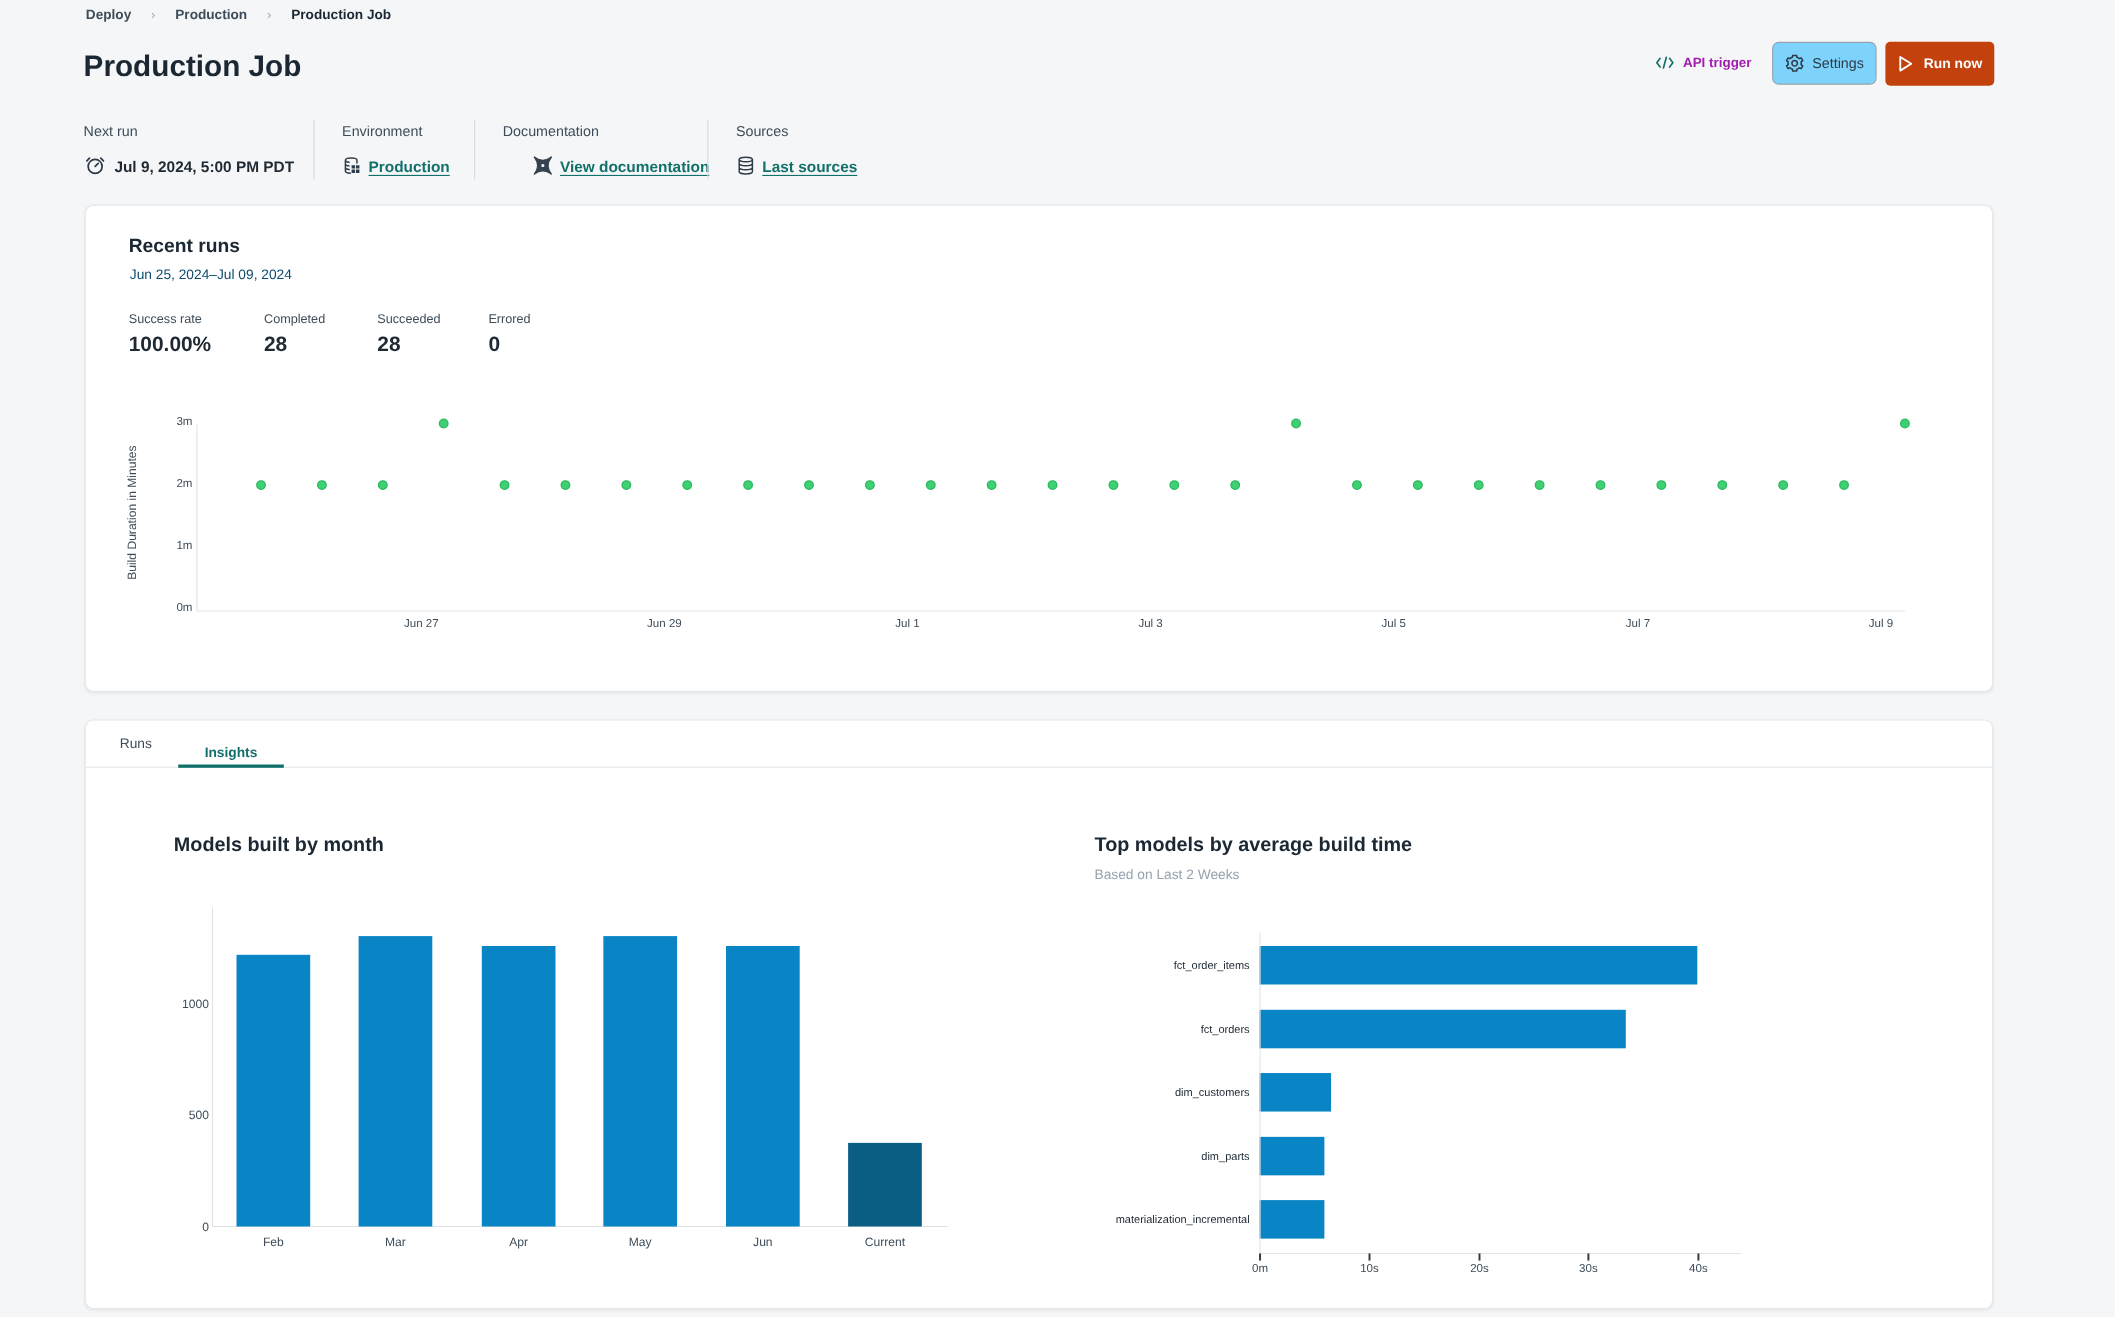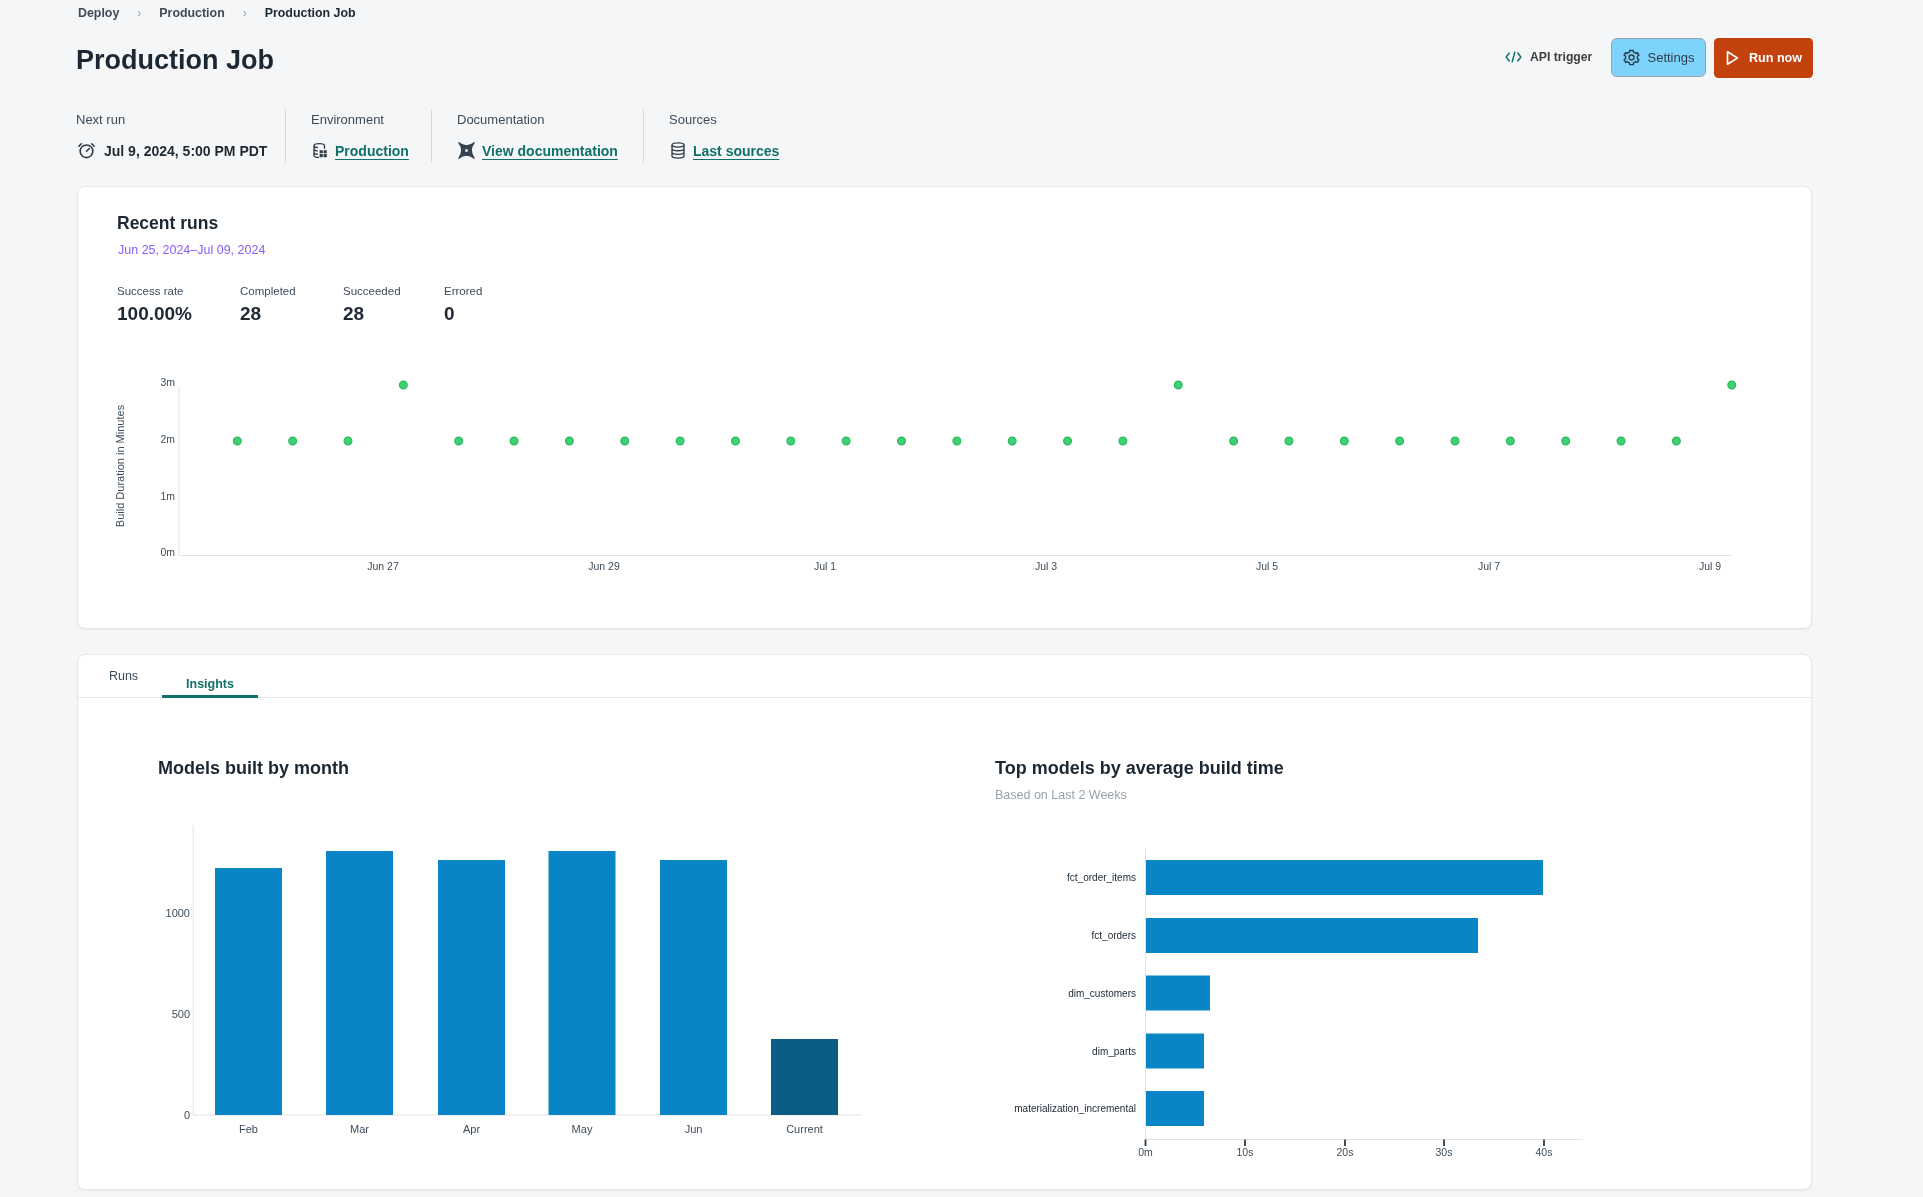--- a/index.html
+++ b/index.html
@@ -15,21 +15,21 @@
 <div class="abs" style="left:78px; top:4px; height:18px; display:flex; align-items:center; font-size:12.4px; font-weight:bold; color:#3e4c59;">
   <span>Deploy</span>
   <span style="color:#9aa5b0; font-weight:normal; margin:0 18px; font-size:12px;">›</span>
   <span>Production</span>
   <span style="color:#9aa5b0; font-weight:normal; margin:0 18px; font-size:12px;">›</span>
   <span style="color:#1b2733;">Production Job</span>
 </div>
 
 <div class="abs" style="left:76px; top:45px; font-size:27px; font-weight:bold; color:#1b2733;">Production Job</div>
 
-<div class="abs" style="left:1505px; top:50px; display:flex; align-items:flex-start; color:#404040; font-size:12.2px; font-weight:bold;">
+<div class="abs" style="left:1505px; top:50px; display:flex; align-items:flex-start; color:#a21caf; font-size:12.2px; font-weight:bold;">
   <svg width="17" height="14" viewBox="0 0 17 14" style="margin-right:8px;">
     <path d="M4.2 3 L1.2 7 L4.2 11 M12.8 3 L15.8 7 L12.8 11 M9.8 2.2 L7.2 11.8" fill="none" stroke="#11716a" stroke-width="1.5" stroke-linecap="round" stroke-linejoin="round"></path>
   </svg>
   <span>API trigger</span>
 </div>
 
 <div class="abs" style="left:1611px; top:38px; width:95px; height:39px; background:#7dd3fc; border:1px solid #9aa3ac; border-radius:6px; display:flex; align-items:center; justify-content:center; font-size:13px; color:#2e3c49;">
   <svg width="17" height="17" viewBox="0 0 24 24" style="margin-right:8px;">
     <path fill="none" stroke="#2e3c49" stroke-width="2" d="M12 8.5a3.5 3.5 0 1 0 0 7 3.5 3.5 0 0 0 0-7Zm8.5 3.5c0-.6-.06-1.18-.17-1.75l2.04-1.58-2-3.46-2.4.97a8.5 8.5 0 0 0-3.03-1.75L14.5 2h-5l-.44 2.43a8.5 8.5 0 0 0-3.03 1.75l-2.4-.97-2 3.46 2.04 1.58a8.6 8.6 0 0 0 0 3.5l-2.04 1.58 2 3.46 2.4-.97a8.5 8.5 0 0 0 3.03 1.75L9.5 22h5l.44-2.43a8.5 8.5 0 0 0 3.03-1.75l2.4.97 2-3.46-2.04-1.58c.11-.57.17-1.15.17-1.75Z"></path>
   </svg>
@@ -59,42 +59,42 @@
   <svg width="18" height="19" viewBox="0 0 24 24" style="margin-right:6px;">
     <path d="M4 5.5 C4 3.8 7.6 2.8 11 2.8 C14.4 2.8 18 3.8 18 5.5 L18 9 M4 5.5 L4 18.5 C4 20 6.8 21 10 21.2 M4 5.5 C4 6.8 6 7.7 8.5 8 M4 10 C4 11.3 6 12.2 8.5 12.4 M4 14.5 C4 15.8 6 16.7 8.5 16.9" fill="none" stroke="#2e3c49" stroke-width="1.8" stroke-linecap="round"></path>
     <path d="M11.5 11.5 h4.2 v4.2 h-4.2 Z M16.8 11.5 h4.2 v4.2 h-4.2 Z M11.5 16.8 h4.2 v4.2 h-4.2 Z M16.8 16.8 h4.2 v4.2 h-4.2 Z" fill="#2e3c49"></path>
   </svg>
   <a style="font-size:14px; font-weight:bold; text-decoration:underline; text-underline-offset:3px; text-decoration-thickness:1px;" class="teal">Production</a>
 </div>
 
 <div class="abs" style="left:431px; top:109px; width:1px; height:54px; background:#d6dade;"></div>
 
 <div class="abs" style="left:457px; top:112px; font-size:13px; color:#3e4c59;">Documentation</div>
-<div class="abs" style="left:457px; top:141px; display:flex; align-items:center;text-align:center;">
+<div class="abs" style="left:484px; top:141px; display:flex; align-items:center;text-align:center;">
   <svg width="19" height="19" viewBox="0 0 24 24" style="margin-right:6px;">
     <path d="M2.2 2.2 Q12 9.8 21.8 2.2 Q14.2 12 21.8 21.8 Q12 14.2 2.2 21.8 Q9.8 12 2.2 2.2 Z" fill="#36434e" stroke="#36434e" stroke-width="1.5" stroke-linejoin="round"></path>
     <rect x="10.45" y="10.45" width="3.1" height="3.1" fill="#fff"></rect>
   </svg>
   <a style="font-size:14px; font-weight:bold; text-decoration:underline; text-underline-offset:3px; text-decoration-thickness:1px;" class="teal">View documentation</a>
 </div>
 
 <div class="abs" style="left:643px; top:109px; width:1px; height:54px; background:#d6dade;"></div>
 
 <div class="abs" style="left:669px; top:112px; font-size:13px; color:#3e4c59;">Sources</div>
 <div class="abs" style="left:669px; top:141px; display:flex; align-items:center;">
   <svg width="18" height="19" viewBox="0 0 24 24" style="margin-right:6px;">
     <ellipse cx="12" cy="4.6" rx="8" ry="2.8" fill="none" stroke="#2e3c49" stroke-width="1.8"></ellipse>
     <path d="M4 4.6 V19.4 C4 20.9 7.6 22.2 12 22.2 C16.4 22.2 20 20.9 20 19.4 V4.6 M4 9.5 C4 11 7.6 12.3 12 12.3 C16.4 12.3 20 11 20 9.5 M4 14.4 C4 15.9 7.6 17.2 12 17.2 C16.4 17.2 20 15.9 20 14.4" fill="none" stroke="#2e3c49" stroke-width="1.8"></path>
   </svg>
   <a style="font-size:14px; font-weight:bold; text-decoration:underline; text-underline-offset:3px; text-decoration-thickness:1px;" class="teal">Last sources</a>
 </div>
 
 <div class="card" style="top:186px; height:443px;"></div>
 <div class="abs" style="left:117px; top:213px; font-size:17.5px; font-weight:bold; color:#1b2733;">Recent runs</div>
-<div class="abs" style="left:118px; top:243px; font-size:12.5px; color:#8b5cf6;">Jun 25, 2024–Jul 09, 2024</div>
+<div class="abs" style="left:118px; top:243px; font-size:12.5px; color:#0c4a6e;">Jun 25, 2024–Jul 09, 2024</div>
 
 <div class="abs" style="left:117px; top:285px; font-size:11.5px; color:#3e4c59;">Success rate</div>
 <div class="abs" style="left:117px; top:303px; font-size:19px; font-weight:bold; color:#1f2933;text-align:center;">100.00%</div>
 <div class="abs" style="left:240px; top:285px; font-size:11.5px; color:#3e4c59;">Completed</div>
 <div class="abs" style="left:240px; top:303px; font-size:19px; font-weight:bold; color:#1f2933;">28</div>
 <div class="abs" style="left:343px; top:285px; font-size:11.5px; color:#3e4c59;">Succeeded</div>
 <div class="abs" style="left:343px; top:303px; font-size:19px; font-weight:bold; color:#1f2933;">28</div>
 <div class="abs" style="left:444px; top:285px; font-size:11.5px; color:#3e4c59;">Errored</div>
 <div class="abs" style="left:444px; top:303px; font-size:19px; font-weight:bold; color:#1f2933;">0</div>
 

